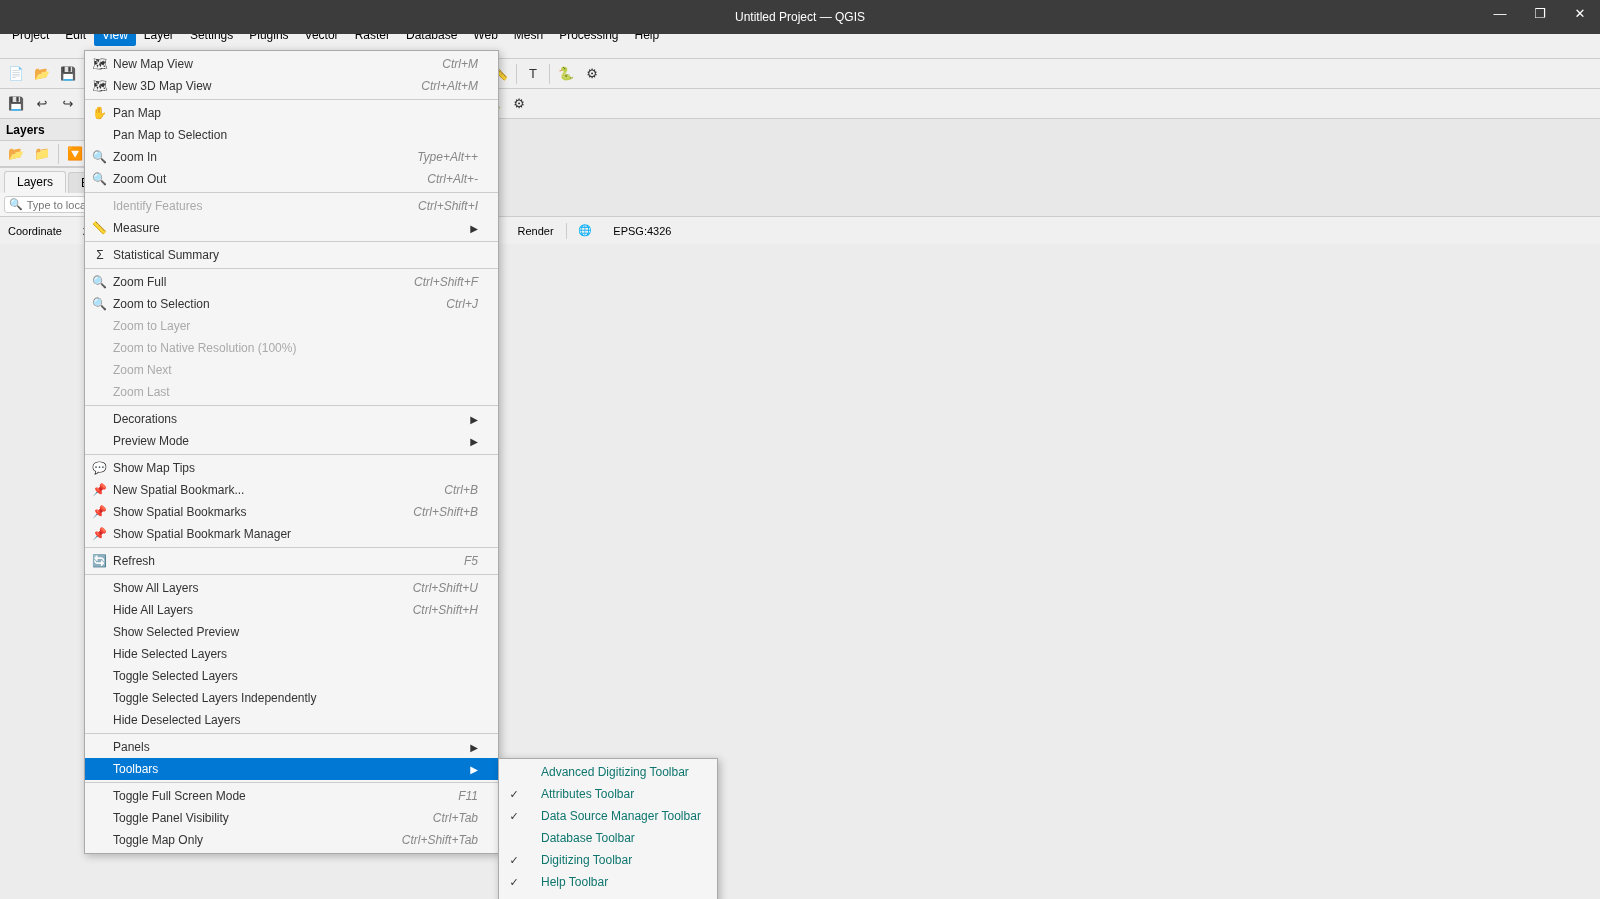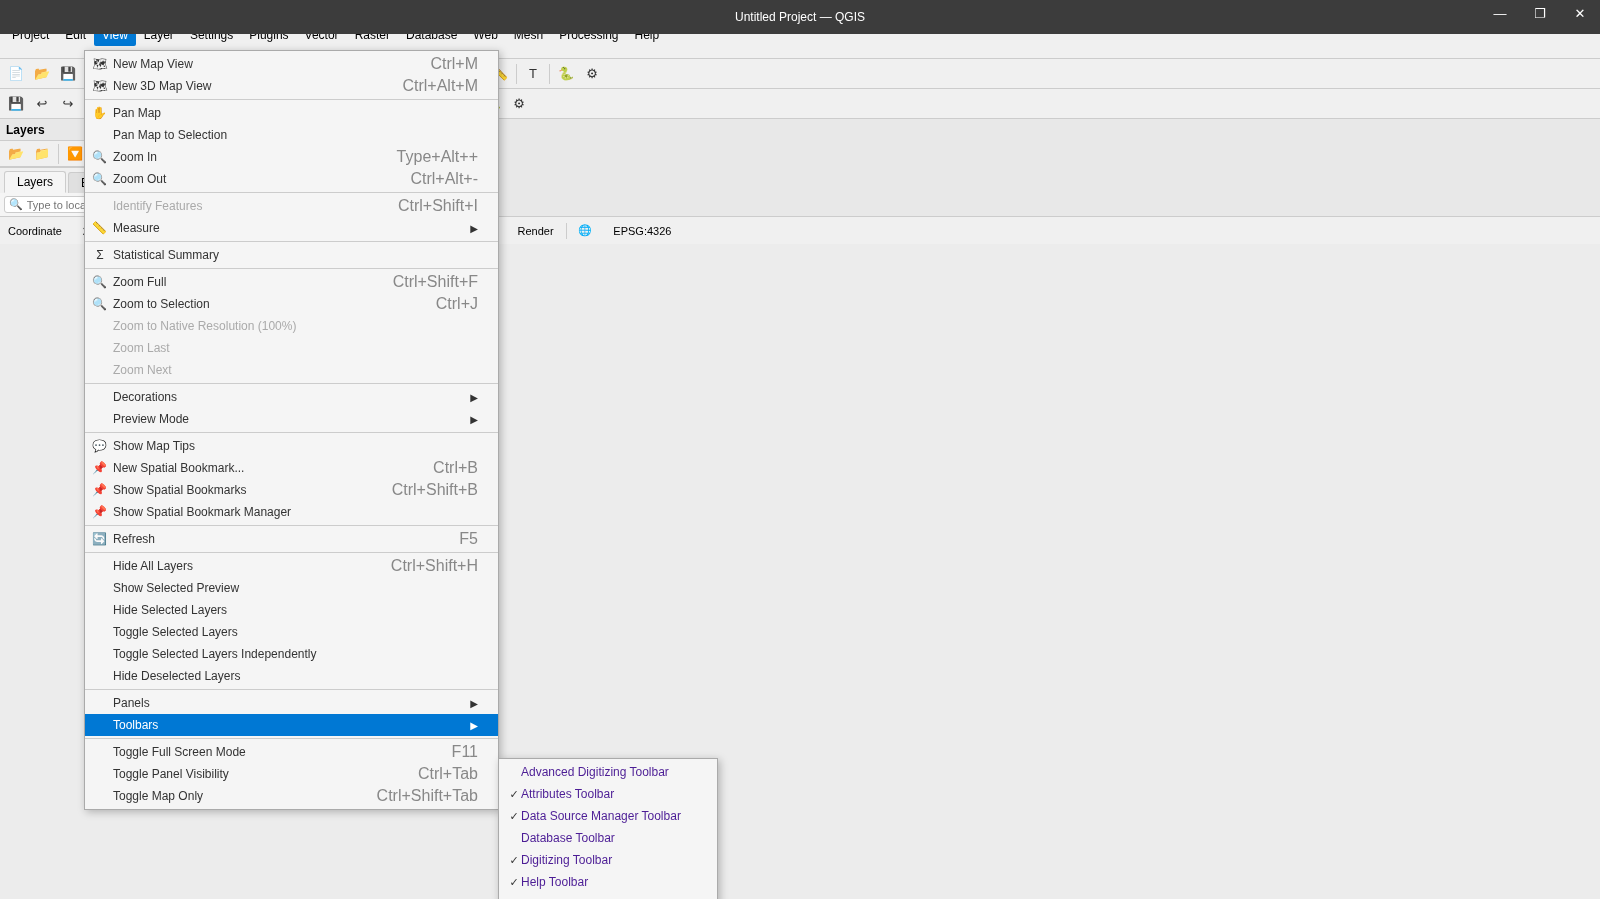--- a/index.html
+++ b/index.html
@@ -197,22 +197,23 @@
     }
     .dropdown-item.highlighted { background: #0078d4; color: #fff; gap: 12px; }
     .dropdown-item.disabled { color: #aaa; cursor: default; text-align: right; }
     .dropdown-separator {
       height: 1px;
       background: #ccc;
       margin: 2px 0;
     }
     .dropdown-item .shortcut {
       color: #888;
-      font-size: 16px;
+      font-size: 12px;
       margin-left: 20px;
+      font-style: italic;
     }
     .dropdown-item .arrow {
       font-size: 10px;
       margin-left: 4px;
     }
     .dropdown-item .icon-area {
       position: absolute;
       left: 6px;
       width: 18px;
       display: flex;
@@ -227,27 +228,27 @@
       left: 100%;
       top: 0;
       background: #f5f5f5;
       border: 1px solid #aaa;
       box-shadow: 2px 2px 8px rgba(0,0,0,0.25);
       z-index: 1001;
       min-width: 220px;
       padding: 2px 0;
     }
     .submenu-item {
-      padding: 3px 12px 3px 22px;
+      padding: 3px 12px 3px 42px;
       cursor: pointer;
       display: flex;
       align-items: center;
       font-size: 12px;
       white-space: nowrap;
-      color: #4c1d95;
+      color: #0f766e;
       height: 22px;
       position: relative;
     }
     .submenu-item .check-area {
       position: absolute;
       left: 6px;
       width: 18px;
       display: flex;
       align-items: center;
       justify-content: center;
@@ -477,29 +478,33 @@
     <span>Zoom Full</span>
     <span class="shortcut">Ctrl+Shift+F</span>
   </div>
   <div class="dropdown-item">
     <span class="icon-area">🔍</span>
     <span>Zoom to Selection</span>
     <span class="shortcut">Ctrl+J</span>
   </div>
   <div class="dropdown-item disabled">
     <span class="icon-area"></span>
+    <span>Zoom to Layer</span>
+  </div>
+  <div class="dropdown-item disabled">
+    <span class="icon-area"></span>
     <span>Zoom to Native Resolution (100%)</span>
   </div>
   <div class="dropdown-item disabled">
     <span class="icon-area"></span>
+    <span>Zoom Next</span>
+  </div>
+  <div class="dropdown-item disabled">
+    <span class="icon-area"></span>
     <span>Zoom Last</span>
-  </div>
-  <div class="dropdown-item disabled">
-    <span class="icon-area"></span>
-    <span>Zoom Next</span>
   </div>
   <div class="dropdown-separator"></div>
   <div class="dropdown-item">
     <span class="icon-area"></span>
     <span>Decorations</span>
     <span class="arrow">▶</span>
   </div>
   <div class="dropdown-item">
     <span class="icon-area"></span>
     <span>Preview Mode</span>
@@ -524,20 +529,25 @@
     <span class="icon-area">📌</span>
     <span>Show Spatial Bookmark Manager</span>
   </div>
   <div class="dropdown-separator"></div>
   <div class="dropdown-item">
     <span class="icon-area">🔄</span>
     <span>Refresh</span>
     <span class="shortcut">F5</span>
   </div>
   <div class="dropdown-separator"></div>
+  <div class="dropdown-item">
+    <span class="icon-area"></span>
+    <span>Show All Layers</span>
+    <span class="shortcut">Ctrl+Shift+U</span>
+  </div>
   <div class="dropdown-item">
     <span class="icon-area"></span>
     <span>Hide All Layers</span>
     <span class="shortcut">Ctrl+Shift+H</span>
   </div>
   <div class="dropdown-item">
     <span class="icon-area"></span>
     <span>Show Selected Preview</span>
   </div>
   <div class="dropdown-item">

